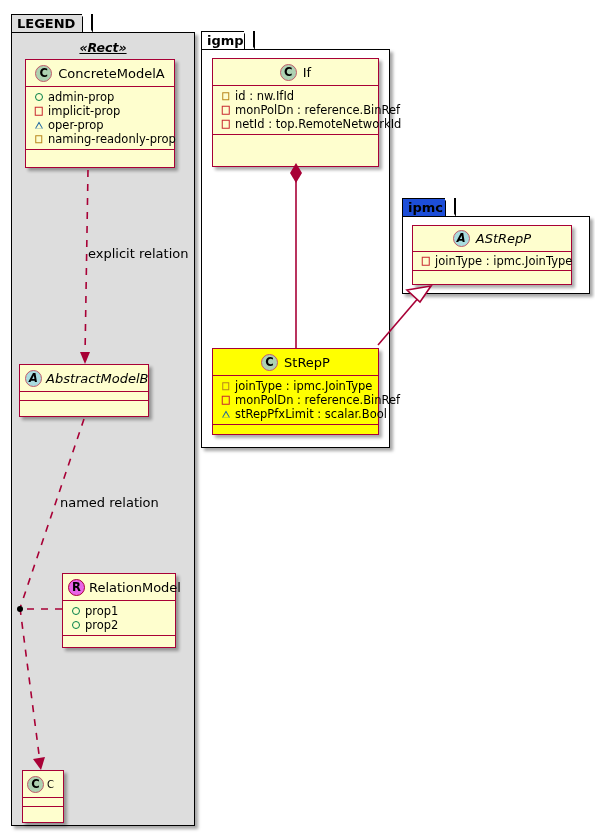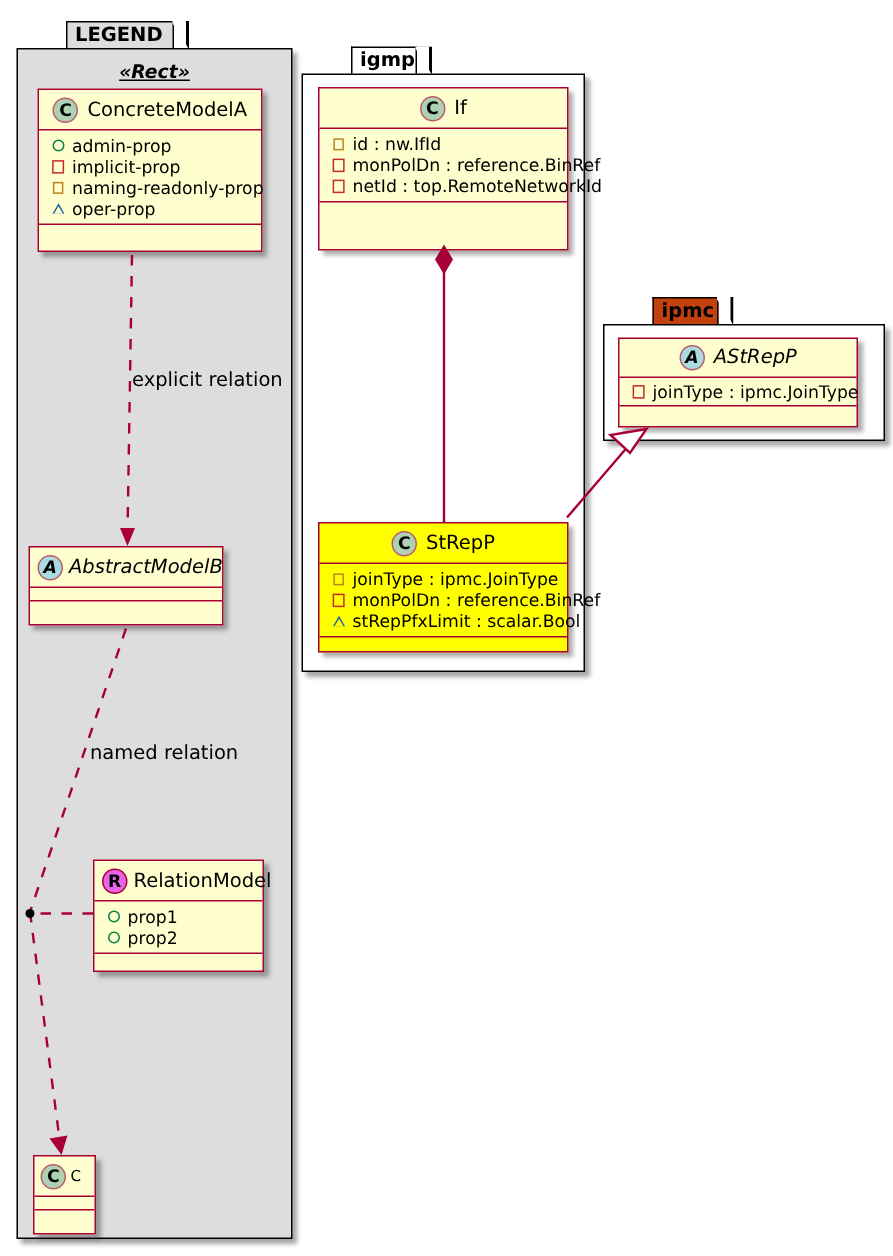--- a/index.html
+++ b/index.html
@@ -26,21 +26,20 @@
     position: absolute;
     box-sizing: border-box;
     border: 1.5px solid #000000;
     border-bottom: none;
     font-size: 13px;
     font-weight: bold;
     color: #000000;
     line-height: 17px;
     padding: 0 4px 0 5px;
     white-space: nowrap;
-    margin-left: 33px;
   }
   .pkg-tab .fold {
     position: absolute;
     right: -11px;
     top: -1.5px;
     width: 11px;
     height: 19px;
     overflow: hidden;
   }
   .pkg-tab .fold::after {
@@ -59,21 +58,21 @@
     border-left: 11px solid transparent;
     border-top: 19px solid #ffffff;
     z-index: 2;
   }
 
   #legend-pkg { background: #dddddd; }
   #igmp-pkg   { background: #ffffff; }
   #ipmc-pkg   { background: #ffffff; }
   #legend-tab { background: #dddddd; }
   #igmp-tab   { background: #ffffff; }
-  #ipmc-tab   { background: #c2410c; }
+  #ipmc-tab   { background: #1d4ed8; }
 
   
   .stereotype {
     position: absolute;
     font-size: 12.5px;
     font-style: italic;
     font-weight: bold;
     color: #000000;
     text-align: center;
   }
@@ -223,30 +222,30 @@
         </span>
       <span>admin-prop</span>
     </div>
     <div class="attr">
       <span class="glyph g-square">
           <i></i>
         </span>
       <span>implicit-prop</span>
     </div>
     <div class="attr">
+      <span class="glyph g-triangle">
+          <i></i>
+        </span>
+      <span>oper-prop</span>
+    </div>
+    <div class="attr">
       <span class="glyph g-diamond">
           <i></i>
         </span>
       <span>naming-readonly-prop</span>
-    </div>
-    <div class="attr">
-      <span class="glyph g-triangle">
-          <i></i>
-        </span>
-      <span>oper-prop</span>
     </div>
   </div>
   <div class="cls-foot"></div>
 </div>
 
 <div class="cls" style="left:19px; top:364px; width:130px; height:53px;">
   <div class="cls-head" style="justify-content:flex-start; padding-left:5px; gap:4px;">
     <span class="badge badge-A">A</span>
     <span class="cls-title abstract">AbstractModelB</span>
   </div>

